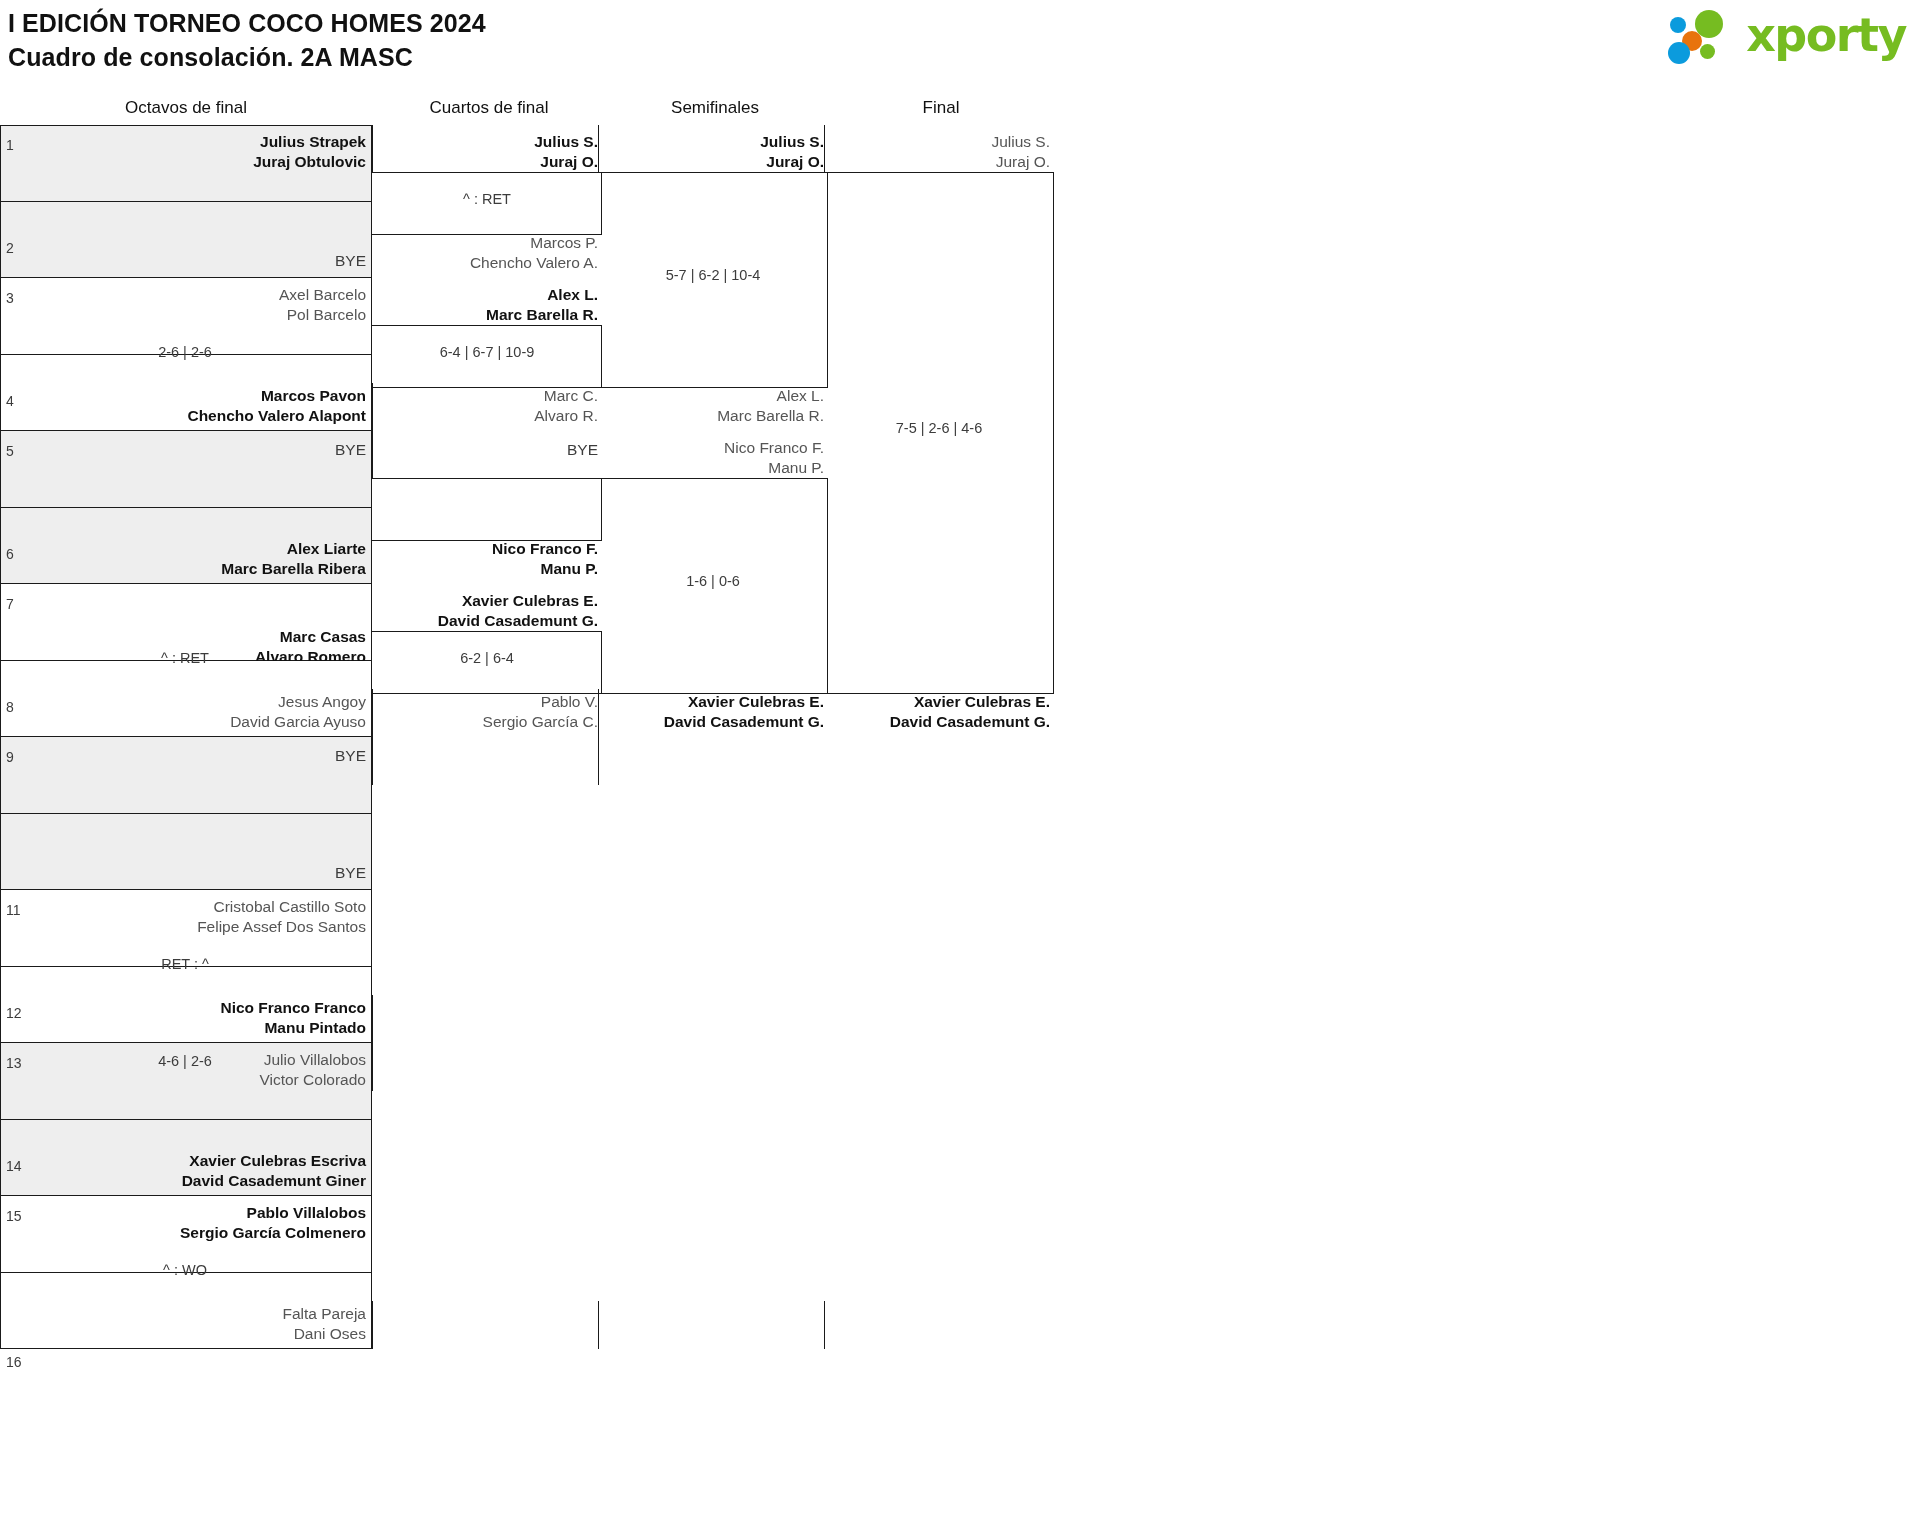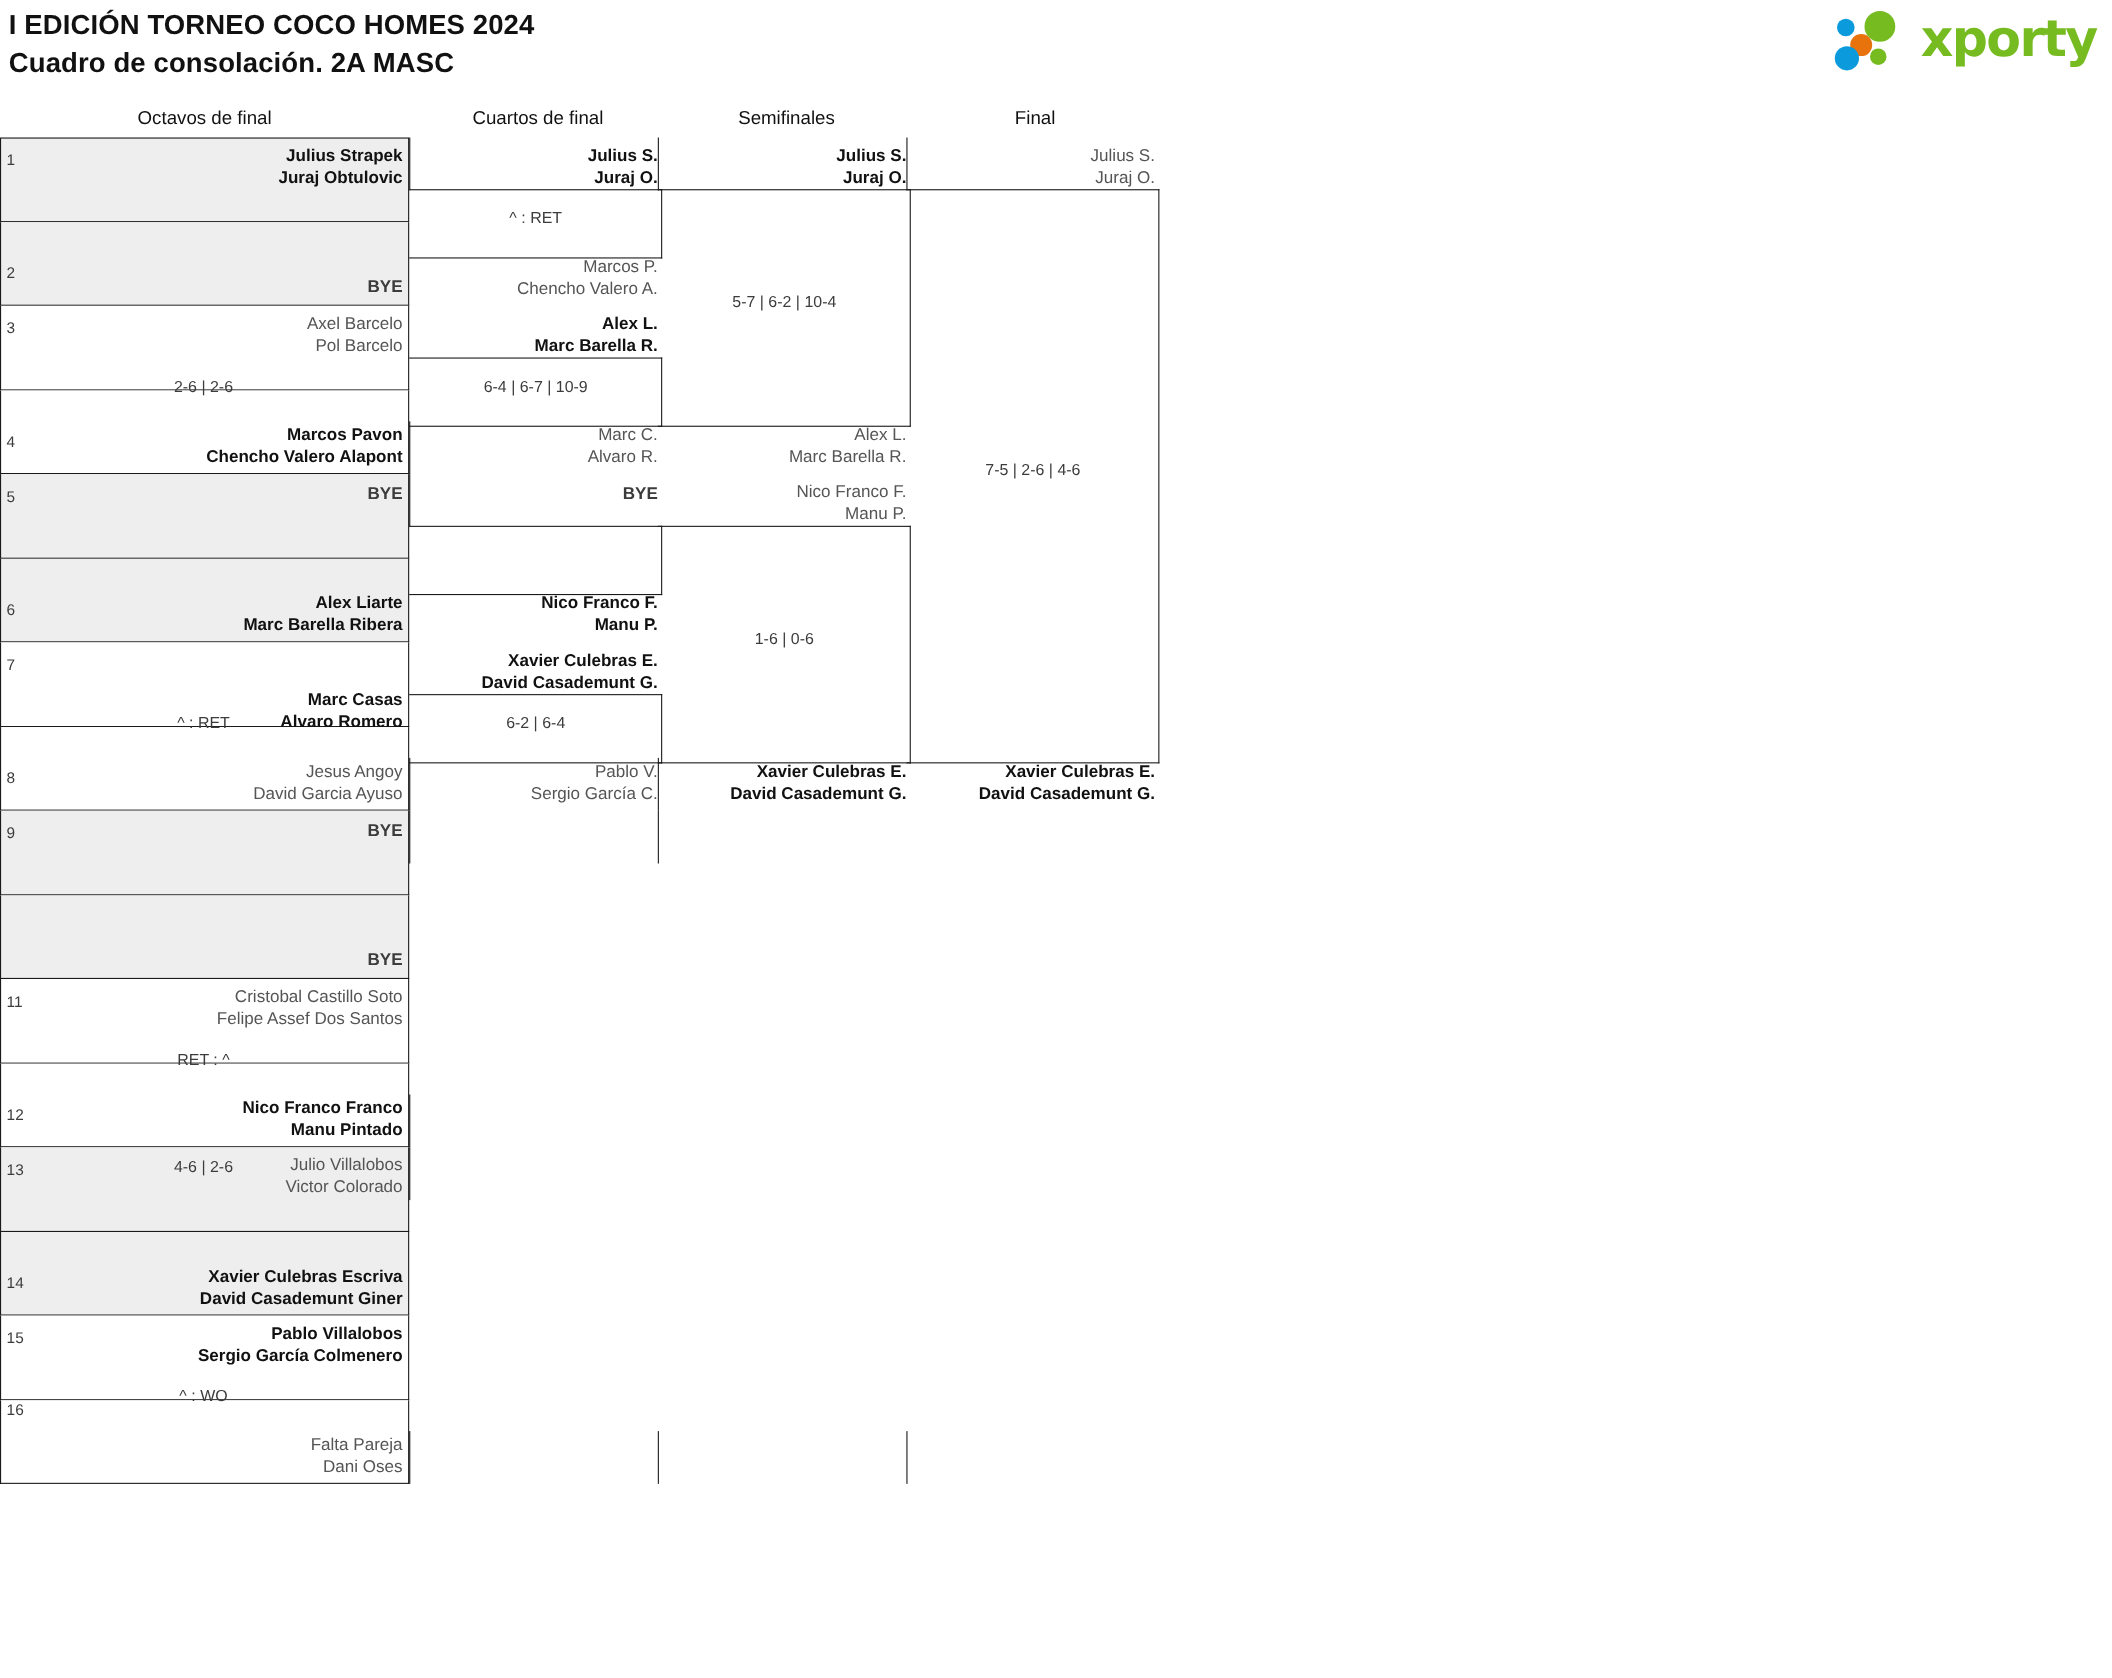--- a/index.html
+++ b/index.html
@@ -52,21 +52,21 @@
   }
   .r1cell.shade { background: #eeeeee; }
   .r1cell.first { border-top: 1px solid #1a1a1a; }
 
   .seedno {
     position: absolute; left: 6px; font-size: 14px; color: #3c3c3c;
     line-height: 16px;
   }
   .winner { font-weight: bold; color: #111111; }
   .loser  { font-weight: normal; color: #555555; }
-  .bye    { font-weight: bold; color: #3c3c3c; font-size: 15.5px; }
+  .bye    { font-weight: normal; color: #3c3c3c; font-size: 15.5px; }
 
   .scorelbl {
     position: absolute; text-align: center;
     font-size: 14.5px; color: #3c3c3c; white-space: nowrap;
   }
 
   
   .conbox {
     position: absolute;
     border: 1px solid #1a1a1a;
@@ -190,21 +190,21 @@
       <div class="ln winner">Xavier Culebras Escriva</div>
       <div class="ln winner">David Casademunt Giner</div>
     </div>
     <div class="r1cell" style="top: 1196px; height: 76.5px;"></div>
     <div class="seedno" style="top: 1208px;">15</div>
     <div class="nameblk" style="left: 26px; top: 1203px; width: 340px;">
       <div class="ln winner">Pablo Villalobos</div>
       <div class="ln winner">Sergio García Colmenero</div>
     </div>
     <div class="r1cell" style="top: 1272.5px; height: 76.5px;"></div>
-    <div class="seedno" style="top: 1273px;">16</div>
+    <div class="seedno" style="top: 1354px;">16</div>
     <div class="nameblk" style="left: 26px; top: 1304px; width: 340px;">
       <div class="ln loser">Falta Pareja</div>
       <div class="ln loser">Dani Oses</div>
     </div>
     <div class="scorelbl" style="left: 30px; top: 343.5px; width: 310px;">2-6 | 2-6</div>
     <div class="scorelbl" style="left: 30px; top: 649.5px; width: 310px;">^ : RET</div>
     <div class="scorelbl" style="left: 30px; top: 955.5px; width: 310px;">RET : ^</div>
     <div class="scorelbl" style="left: 30px; top: 1053px; width: 310px;">4-6 | 2-6</div>
     <div class="scorelbl" style="left: 30px; top: 1261.5px; width: 310px;">^ : WO</div>
     <div class="nameblk" style="left: 380px; top: 132px; width: 218px;">

